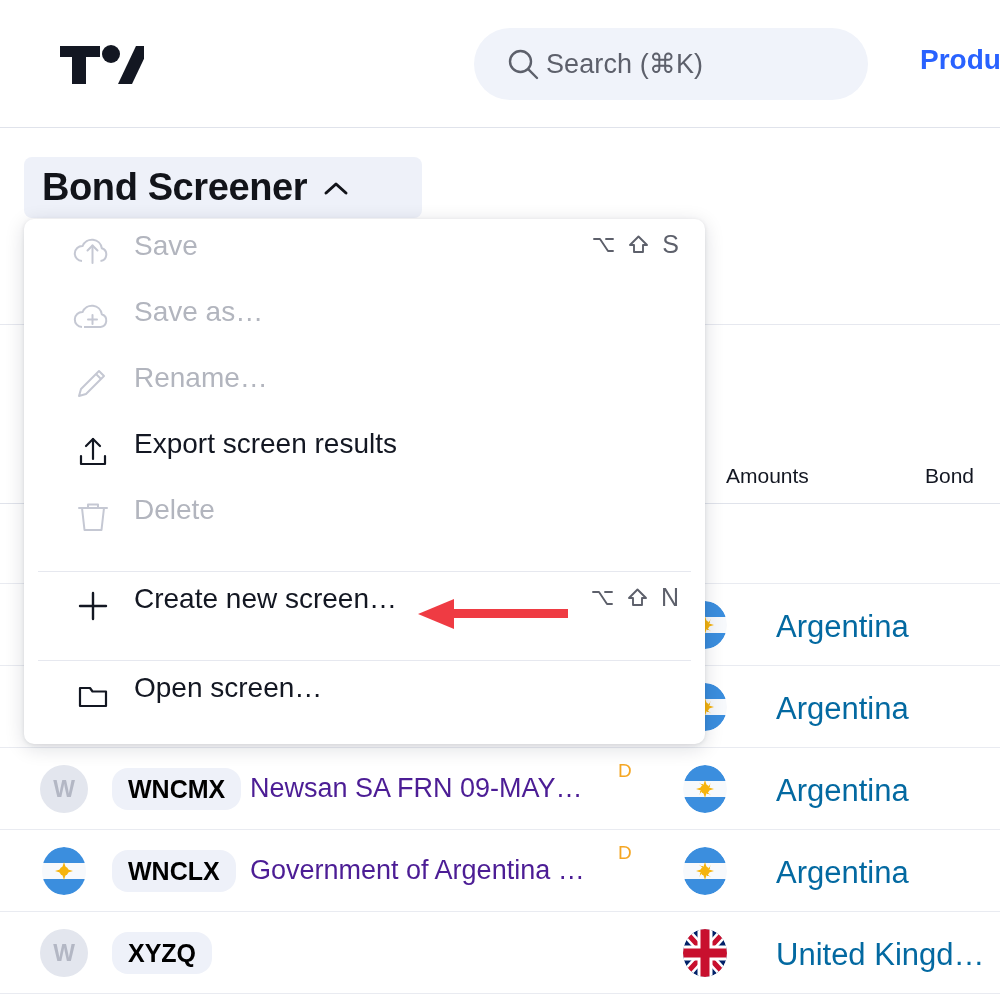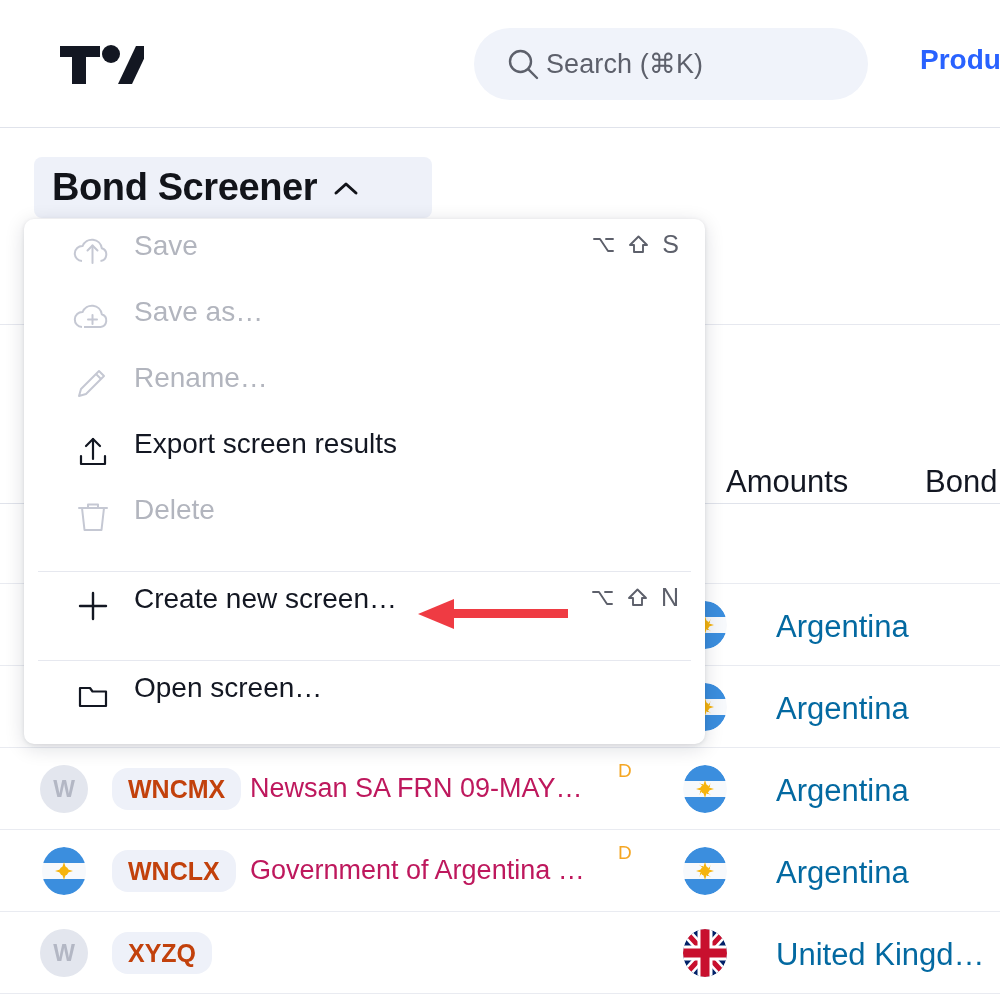--- a/index.html
+++ b/index.html
@@ -28,21 +28,21 @@
   .search-placeholder {
     font-size:27px; color:#5d606b; letter-spacing:.1px; white-space:nowrap;
   }
   .nav-link {
     position:absolute; left:920px; top:44px;
     font-size:28px; font-weight:600; color:#2962ff; white-space:nowrap;
   }
 
   
   .title-chip {
-    position:absolute; left:34px; top:157px; width:398px; height:61px;
+    position:absolute; left:24px; top:157px; width:398px; height:61px;
     background:#eef1f9; border-radius:8px;
     display:flex; align-items:center; padding:0 18px; gap:16px; z-index:5;
   }
   .title-chip .txt { font-size:38px; font-weight:700; color:#12141a; letter-spacing:-.4px; }
   .chev-up { width:26px; height:16px; flex:0 0 auto; }
 
   
   .filterbar {
     position:absolute; left:0; top:236px; width:1000px; height:88px;
     background:#fff;
@@ -65,21 +65,21 @@
     font-size:27px; color:#50535e; white-space:nowrap;
   }
   .chev-dn { width:22px; height:13px; flex:0 0 auto; }
 
   
   .table-head {
     position:absolute; left:0; top:406px; width:1000px; height:98px;
     background:#fff; border-bottom:1px solid #e0e3eb;
   }
   .th {
-    position:absolute; top:464px; font-size:31px; color:#131722; white-space:nowrap;
+    position:absolute; top:464px; font-size:21px; color:#131722; white-space:nowrap;
   }
   #th-amounts { left:726px; }
   #th-bond    { left:925px; }
 
   .subhead {
     position:absolute; left:0; top:504px; width:1000px; height:80px;
     background:#fff; border-bottom:1px solid #e9ebf1;
   }
 
   .rows { position:absolute; left:0; top:584px; width:1000px; }
@@ -91,25 +91,25 @@
     position:absolute; left:40px; top:17px; width:48px; height:48px;
     border-radius:50%; background:#e3e6ee; color:#b3b7c4;
     display:flex; align-items:center; justify-content:center;
     font-size:23px; font-weight:600;
   }
   .avatar.flagav { background:transparent; }
   .ticker {
     position:absolute; left:112px; top:20px; height:42px;
     background:#eef1f9; border-radius:16px;
     display:flex; align-items:center; padding:0 16px;
-    font-size:25px; font-weight:700; color:#c2410c; white-space:nowrap;
+    font-size:25px; font-weight:700; color:#000000; white-space:nowrap;
   }
   .bondname {
     position:absolute; left:250px; top:25px;
-    font-size:27px; color:#be185d; white-space:nowrap;
+    font-size:27px; color:#4c1d95; white-space:nowrap;
   }
   .dbadge {
     position:absolute; top:12px;
     font-size:19px; color:#f5a623; font-weight:500;
   }
   .flag-cell { position:absolute; left:683px; top:17px; width:44px; height:48px; }
   .country {
     position:absolute; left:776px; top:25px;
     font-size:31px; color:#0369a1; white-space:nowrap;
   }

